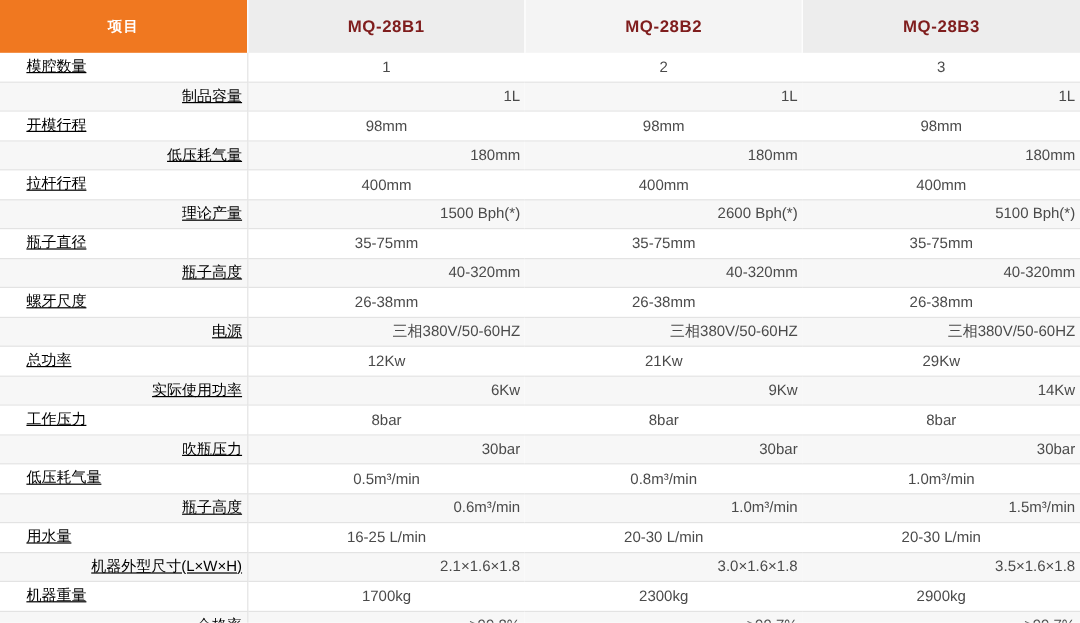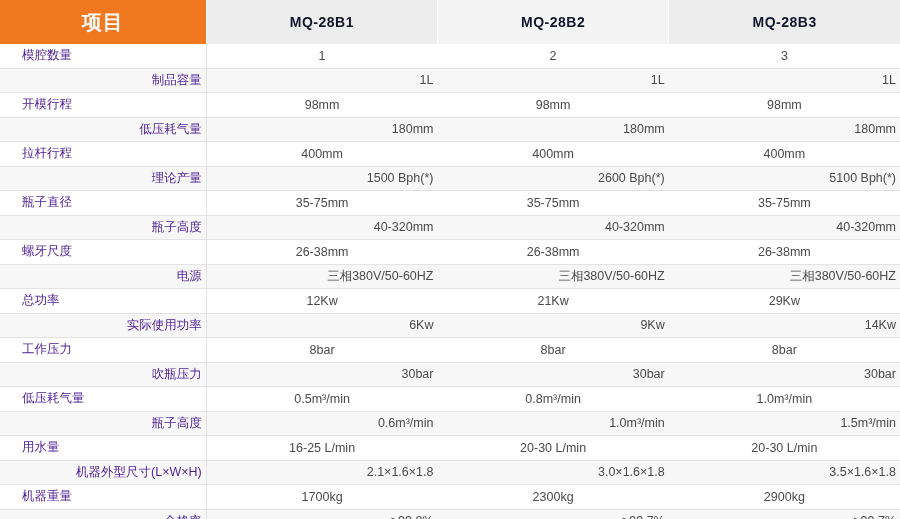--- a/index.html
+++ b/index.html
@@ -24,26 +24,26 @@
   thead th {
     height: 44px;
     font-size: 15px;
     font-weight: bold;
     padding: 0;
     border: none;
   }
   th.head-label {
     background: #f07820;
     color: #ffffff;
-    font-size: 20px;
+    font-size: 12px;
     letter-spacing: 1px;
   }
   th.head-model {
     background: #ededed;
-    color: #0f172a;
+    color: #7f1d1d;
     border-left: 1px solid #ffffff;
     font-size: 14px;
     letter-spacing: 0.5px;
   }
   th.head-model.alt {
     background: #f4f4f4;
   }
 
   tbody td {
     height: 23.5px;
@@ -51,22 +51,23 @@
     color: #4a4a4a;
     text-align: center;
     border-bottom: 1px solid #e3e3e3;
     padding: 0 4px;
     white-space: nowrap;
     overflow: hidden;
   }
   tbody td.label {
     text-align: left;
     padding-left: 22px;
-    color: #4c1d95;
+    color: #000000;
     border-right: 1px solid #e3e3e3;
+    text-decoration: underline;
   }
   tbody tr.odd td { background: #ffffff; }
   tbody tr.even td { background: #f7f7f7; text-align: right; }
   tbody tr:last-child td { border-bottom: 1px solid #e3e3e3; }
 </style>
 </head>
 <body>
 
 <table class="spec-table">
   <colgroup>

